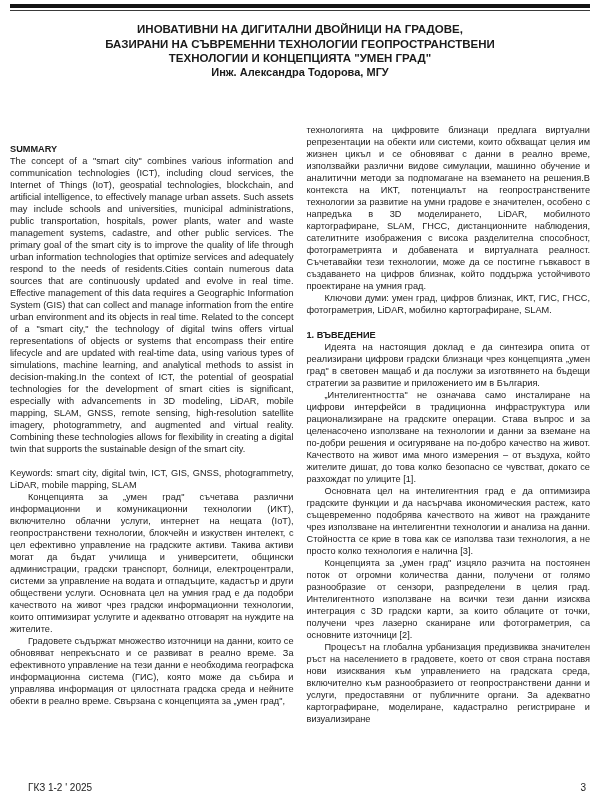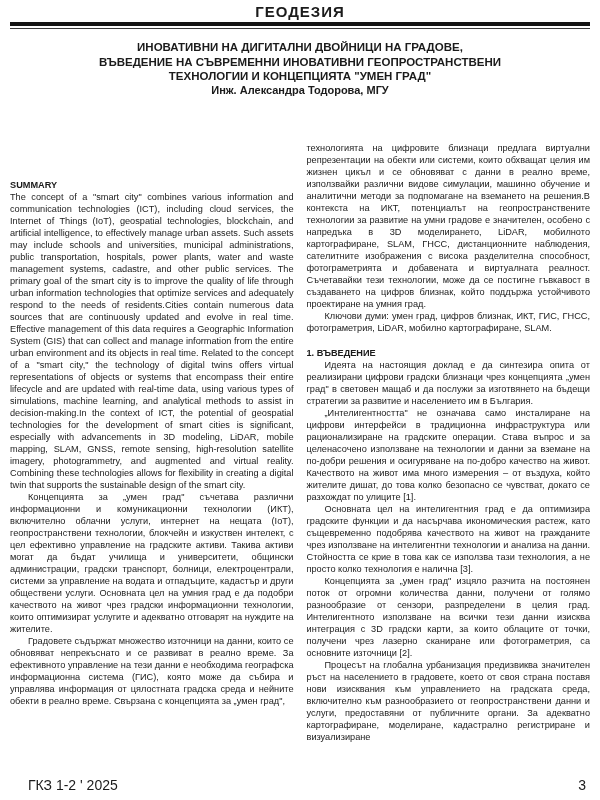--- a/index.html
+++ b/index.html
@@ -54,58 +54,58 @@
   .h-sec{
     font-weight:bold;
     font-size:9.6px;
     margin:0 0 12px 0;
   }
   .h-sec.mt{margin-top:13px;}
   .kw{margin-top:12px !important;}
   .footer{
     position:absolute;
     bottom:7px;left:10px;right:10px;
-    font-size:14px;
+    font-size:10px;
     display:flex;
     justify-content:space-between;
   }
   .footer .issue{padding-left:18px;}
   .footer .pageno{padding-right:4px;}
 </style>
 </head>
 <body>
 
 <div class="page">
 
-  <div class="journal-header">ГЕОДЕЗИЯ</div>
   <div class="rule-thick"></div>
   <div class="rule-thin"></div>
 
   <div class="article-title">
     <div>ИНОВАТИВНИ НА ДИГИТАЛНИ ДВОЙНИЦИ НА ГРАДОВЕ,</div>
-    <div>ВЪВЕДЕНИЕ НА СЪВРЕМЕННИ ИНОВАТИВНИ ГЕОПРОСТРАНСТВЕНИ</div>
+    <div>БАЗИРАНИ НА СЪВРЕМЕННИ ТЕХНОЛОГИИ ГЕОПРОСТРАНСТВЕНИ</div>
     <div>ТЕХНОЛОГИИ И КОНЦЕПЦИЯТА "УМЕН ГРАД"</div>
   </div>
 
   <div class="author">Инж. Александра Тодорова, МГУ</div>
 
   <div class="columns">
 
     <div class="col">
       <p class="h-sec">SUMMARY</p>
       <p>The concept of a "smart city" combines various information and communication technologies (ICT), including cloud services, the Internet of Things (IoT), geospatial technologies, blockchain, and artificial intelligence, to effectively manage urban assets. Such assets may include schools and universities, municipal administrations, public transportation, hospitals, power plants, water and waste management systems, cadastre, and other public services. The primary goal of the smart city is to improve the quality of life through urban information technologies that optimize services and adequately respond to the needs of residents.Cities contain numerous data sources that are continuously updated and evolve in real time. Effective management of this data requires a Geographic Information System (GIS) that can collect and manage information from the entire urban environment and its objects in real time. Related to the concept of a "smart city," the technology of digital twins offers virtual representations of objects or systems that encompass their entire lifecycle and are updated with real-time data, using various types of simulations, machine learning, and analytical methods to assist in decision-making.In the context of ICT, the potential of geospatial technologies for the development of smart cities is significant, especially with advancements in 3D modeling, LiDAR, mobile mapping, SLAM, GNSS, remote sensing, high-resolution satellite imagery, photogrammetry, and augmented and virtual reality. Combining these technologies allows for flexibility in creating a digital twin that supports the sustainable design of the smart city.</p>
+      <p class="kw">Keywords: smart city, digital twin, ICT, GIS, GNSS, photogrammetry, LiDAR, mobile mapping, SLAM</p>
       <p class="indent">Концепцията за „умен град" съчетава различни информационни и комуникационни технологии (ИКТ), включително облачни услуги, интернет на нещата (IoT), геопространствени технологии, блокчейн и изкуствен интелект, с цел ефективно управление на градските активи. Такива активи могат да бъдат училища и университети, общински администрации, градски транспорт, болници, електроцентрали, системи за управление на водата и отпадъците, кадастър и други обществени услуги. Основната цел на умния град е да подобри качеството на живот чрез градски информационни технологии, които оптимизират услугите и адекватно отговарят на нуждите на жителите.</p>
       <p class="indent">Градовете съдържат множество източници на данни, които се обновяват непрекъснато и се развиват в реално време. За ефективното управление на тези данни е необходима географска информационна система (ГИС), която може да събира и управлява информация от цялостната градска среда и нейните обекти в реално време. Свързана с концепцията за „умен град",</p>
     </div>
 
     <div class="col">
       <p>технологията на цифровите близнаци предлага виртуални репрезентации на обекти или системи, които обхващат целия им жизнен цикъл и се обновяват с данни в реално време, използвайки различни видове симулации, машинно обучение и аналитични методи за подпомагане на вземането на решения.В контекста на ИКТ, потенциалът на геопространствените технологии за развитие на умни градове е значителен, особено с напредъка в 3D моделирането, LiDAR, мобилното картографиране, SLAM, ГНСС, дистанционните наблюдения, сателитните изображения с висока разделителна способност, фотограметрията и добавената и виртуалната реалност. Съчетавайки тези технологии, може да се постигне гъвкавост в създаването на цифров близнак, който поддържа устойчивото проектиране на умния град.</p>
       <p class="indent">Ключови думи: умен град, цифров близнак, ИКТ, ГИС, ГНСС, фотограметрия, LiDAR, мобилно картографиране, SLAM.</p>
       <p class="h-sec mt">1. ВЪВЕДЕНИЕ</p>
-      <p class="indent">Идеята на настоящия доклад е да синтезира опита от реализирани цифрови градски близнаци чрез концепцията „умен град" в световен мащаб и да послужи за изготвянето на бъдещи стратегии за развитие и населението им в България.</p>
+      <p class="indent">Идеята на настоящия доклад е да синтезира опита от реализирани цифрови градски близнаци чрез концепцията „умен град" в световен мащаб и да послужи за изготвянето на бъдещи стратегии за развитие и приложението им в България.</p>
       <p class="indent">„Интелигентността" не означава само инсталиране на цифрови интерфейси в традиционна инфраструктура или рационализиране на градските операции. Става въпрос и за целенасочено използване на технологии и данни за вземане на по-добри решения и осигуряване на по-добро качество на живот. Качеството на живот има много измерения – от въздуха, който жителите дишат, до това колко безопасно се чувстват, докато се разхождат по улиците [1].</p>
       <p class="indent">Основната цел на интелигентния град е да оптимизира градските функции и да насърчава икономическия растеж, като същевременно подобрява качеството на живот на гражданите чрез използване на интелигентни технологии и анализа на данни. Стойността се крие в това как се използва тази технология, а не просто колко технология е налична [3].</p>
       <p class="indent">Концепцията за „умен град" изцяло разчита на постоянен поток от огромни количества данни, получени от голямо разнообразие от сензори, разпределени в целия град. Интелигентното използване на всички тези данни изисква интеграция с 3D градски карти, за които облаците от точки, получени чрез лазерно сканиране или фотограметрия, са основните източници [2].</p>
       <p class="indent">Процесът на глобална урбанизация предизвиква значителен ръст на населението в градовете, което от своя страна поставя нови изисквания към управлението на градската среда, включително към разнообразието от геопространствени данни и услуги, предоставяни от публичните органи. За адекватно картографиране, моделиране, кадастрално регистриране и визуализиране</p>
     </div>
 
   </div>
 
   <div class="footer">
     <span class="issue">ГКЗ 1-2 ' 2025</span>

